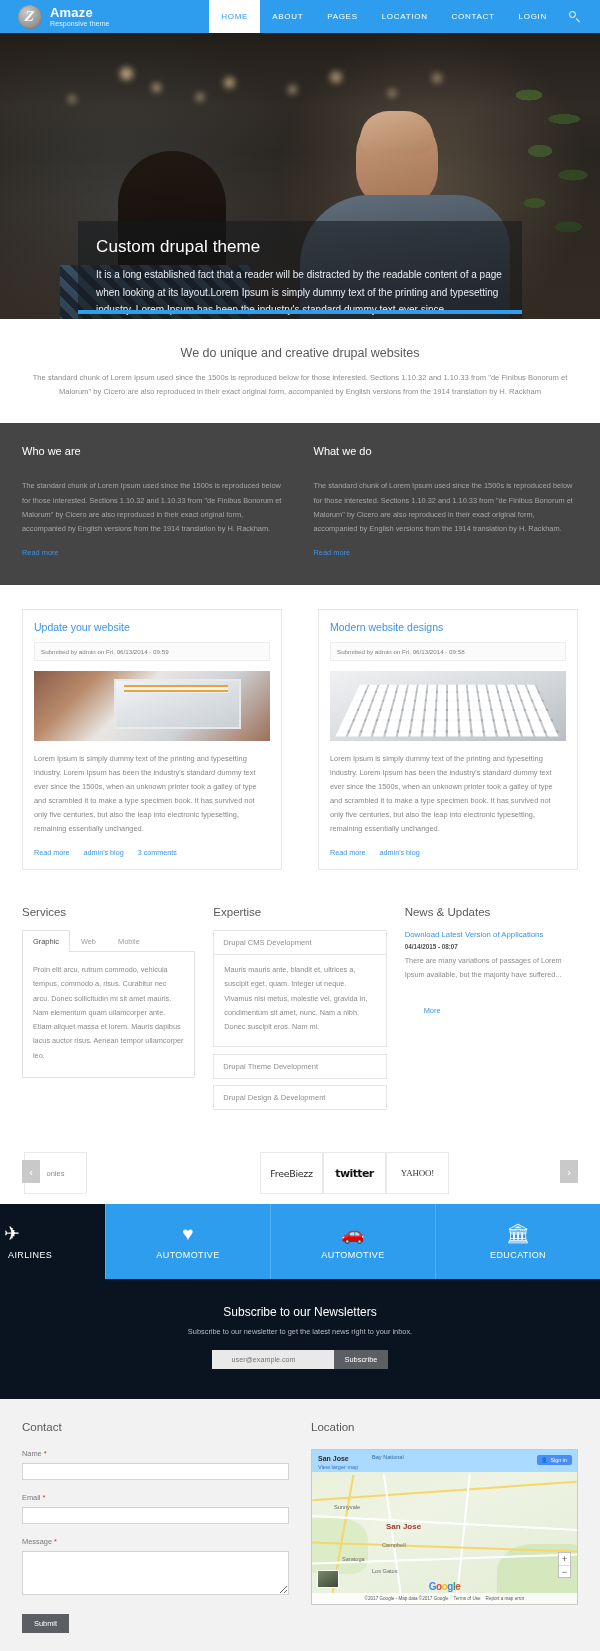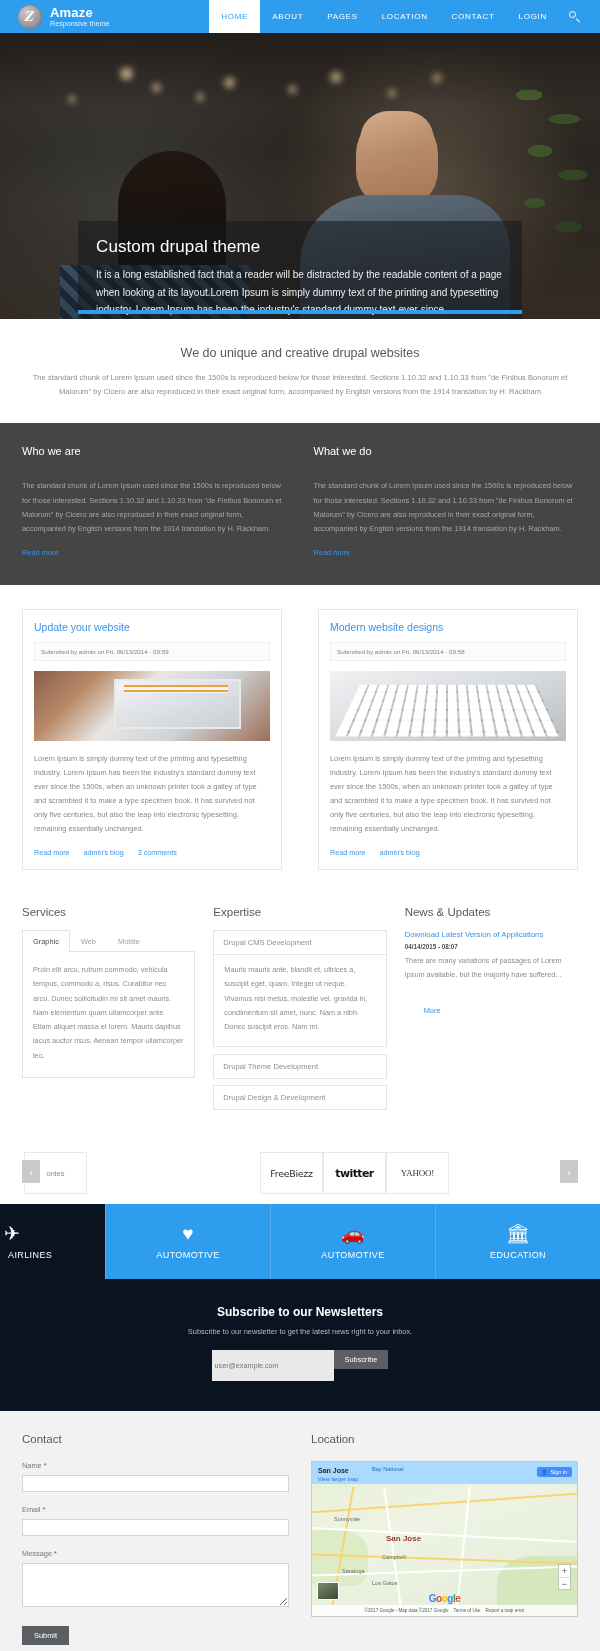--- a/index.html
+++ b/index.html
@@ -225,25 +225,25 @@
     gap: 7px; color:#fff; cursor:pointer;
   }
   .icon-cell.dark { background:#0a1420; flex: 0 0 105px; align-items:flex-start; padding-left:4px; }
   .icon-cell.blue { background:#2f9ded; border-left:1px solid rgba(255,255,255,.18); }
   .icon-cell.dark .icon-label { margin-left: 4px; }
   .icon-label { font-size: 9px; letter-spacing: .4px; }
   .gi { font-size: 19px; line-height: 1; }
 
   
   .newsletter { background:#0a1420; padding: 26px 22px 30px; text-align:center; }
-  .newsletter h3 { color:#fff; font-size: 12px; margin-bottom: 8px; font-weight:bold; }
+  .newsletter h3 { color:#fff; font-size: 12px; margin-bottom: 8px; font-weight:normal; }
   .newsletter p { color:#b6bcc3; font-size: 7.4px; margin-bottom: 14px; }
   .nl-form { display:flex; justify-content:center; }
   .nl-input {
-    width: 122px; height: 31px; border:none; padding: 0 3px;
+    width: 122px; height: 19px; border:none; padding: 0 20px;
     font-size: 7.2px; color:#6d7074; background:#e9e9e9;
     font-family:"Liberation Sans", sans-serif;
   }
   .nl-btn {
     height:19px; background:#5b5f63; color:#fff; border:none; padding: 0 11px;
     font-size: 7.4px; cursor:pointer; font-family:"Liberation Sans", sans-serif;
   }
 
   
   .contact-band { background:#f2f2f2; padding: 22px 22px 26px; display:flex; gap: 22px; }

